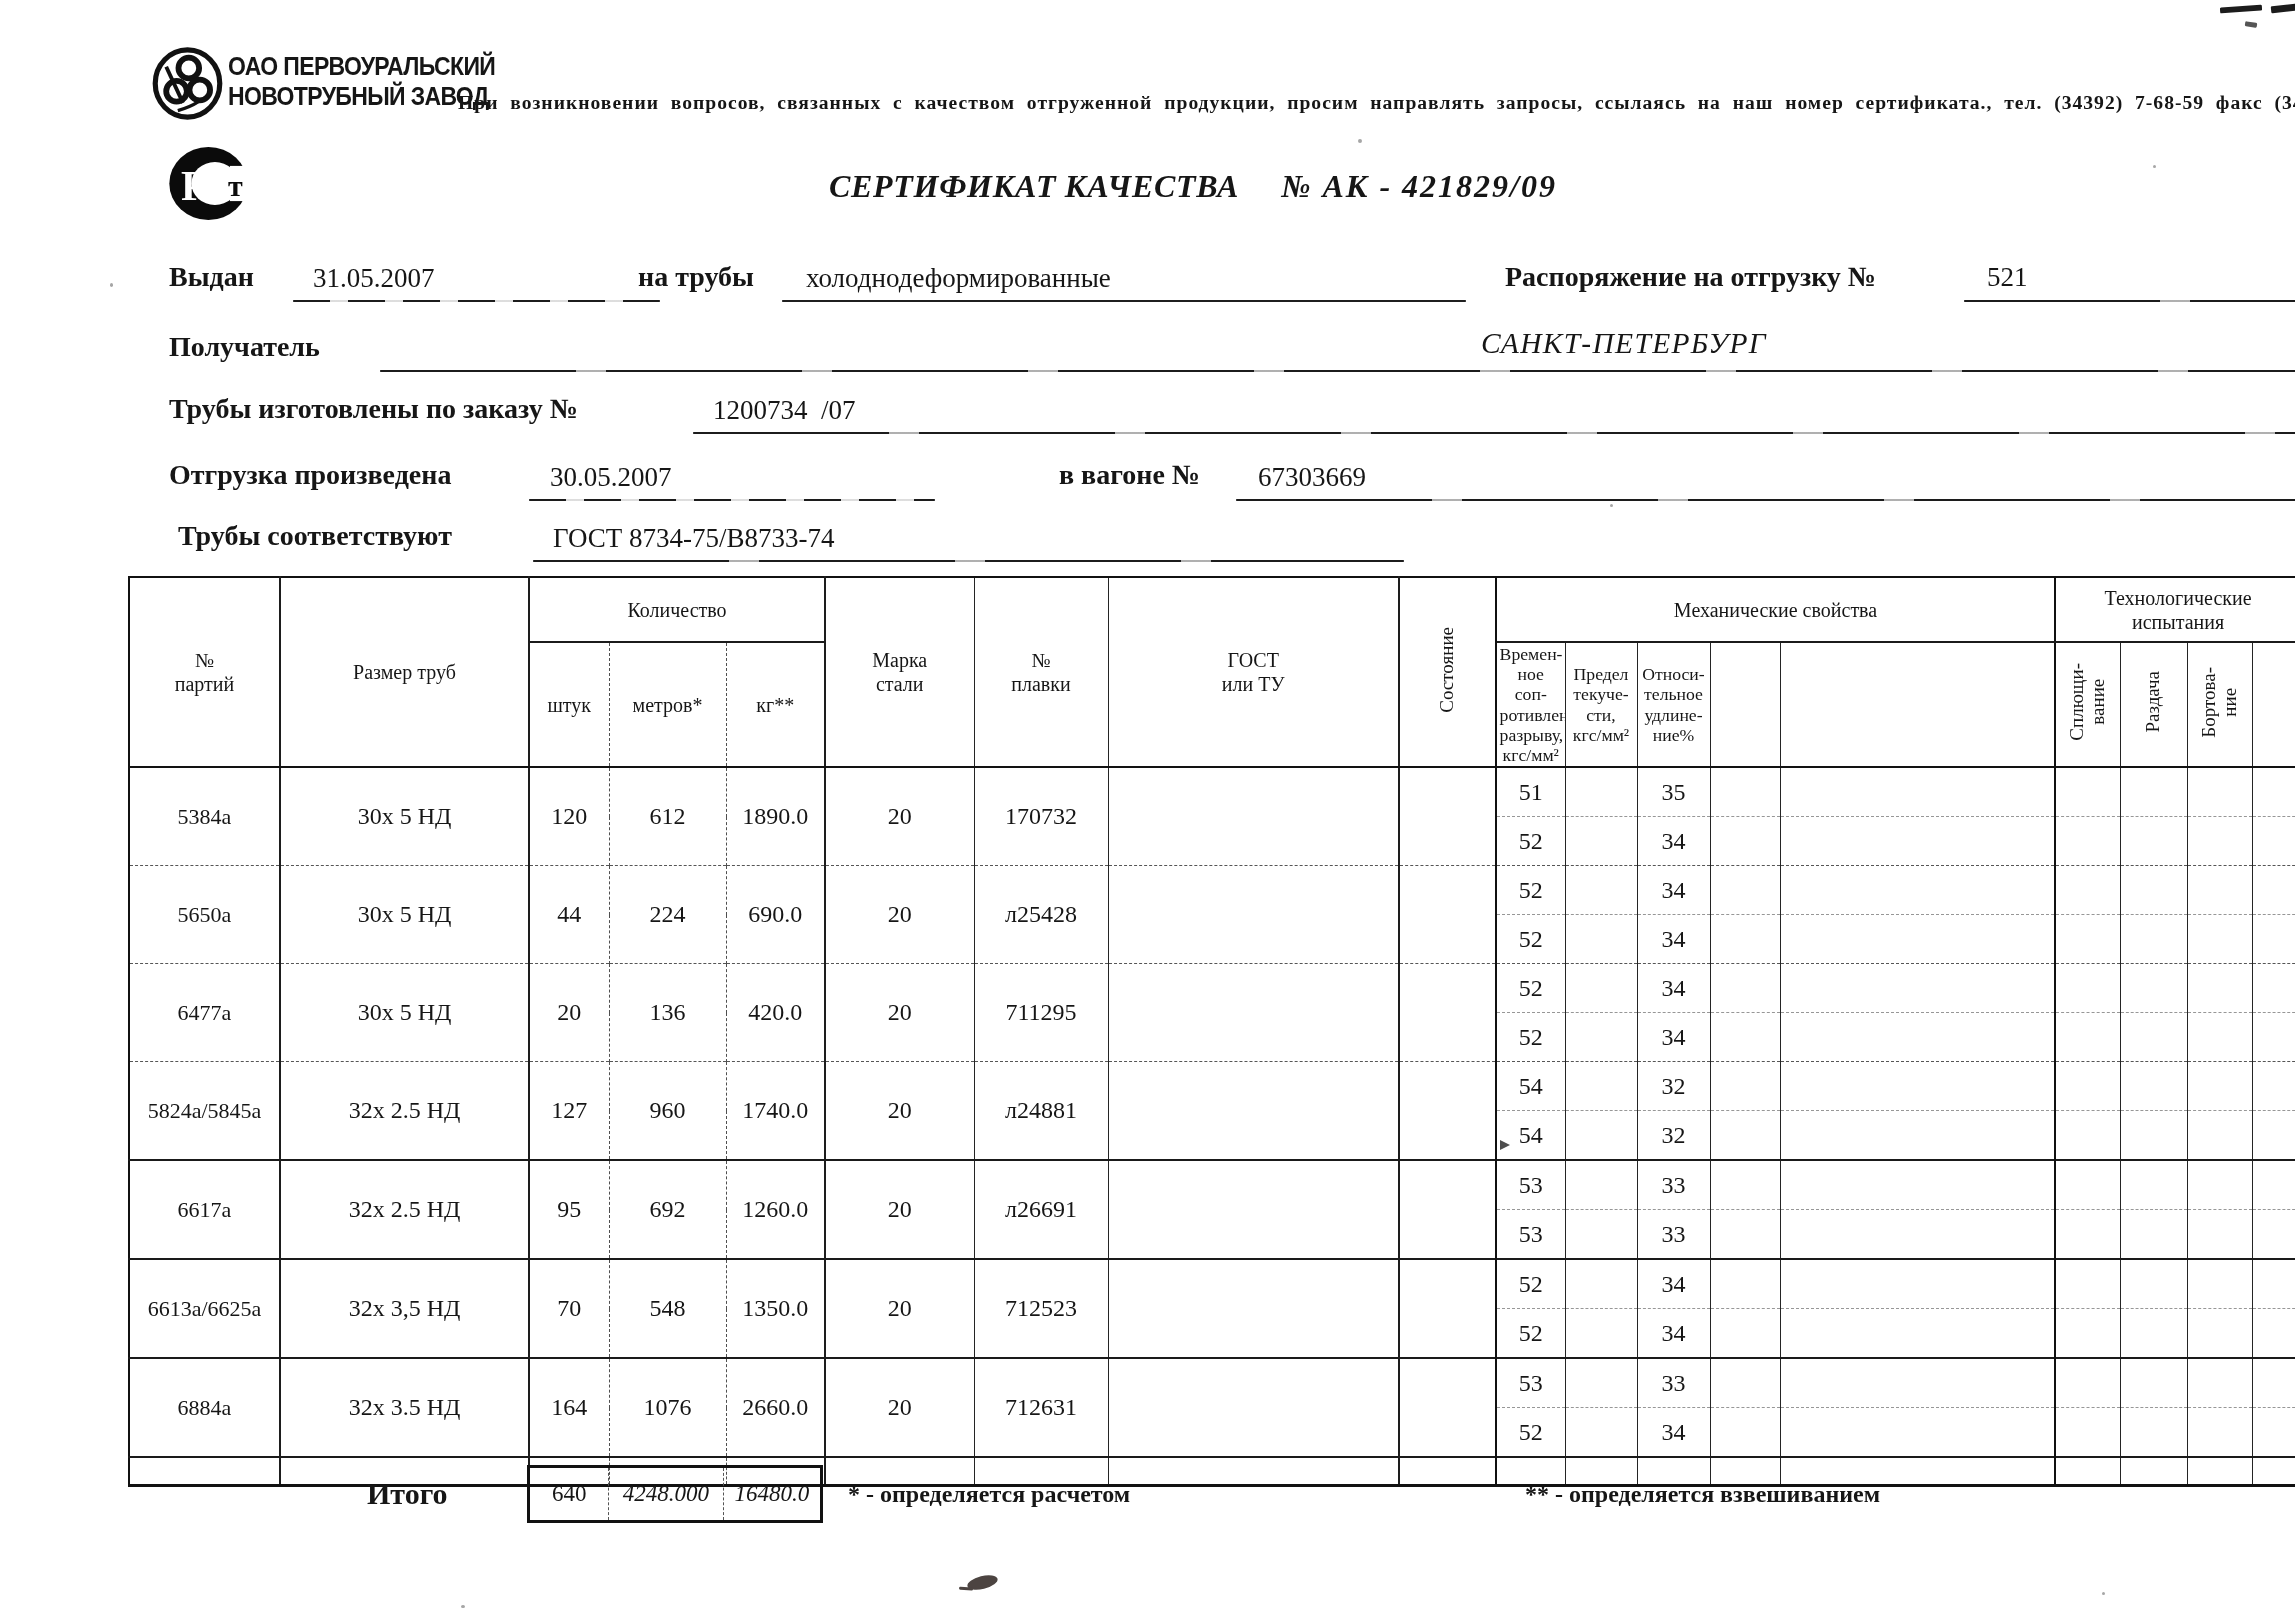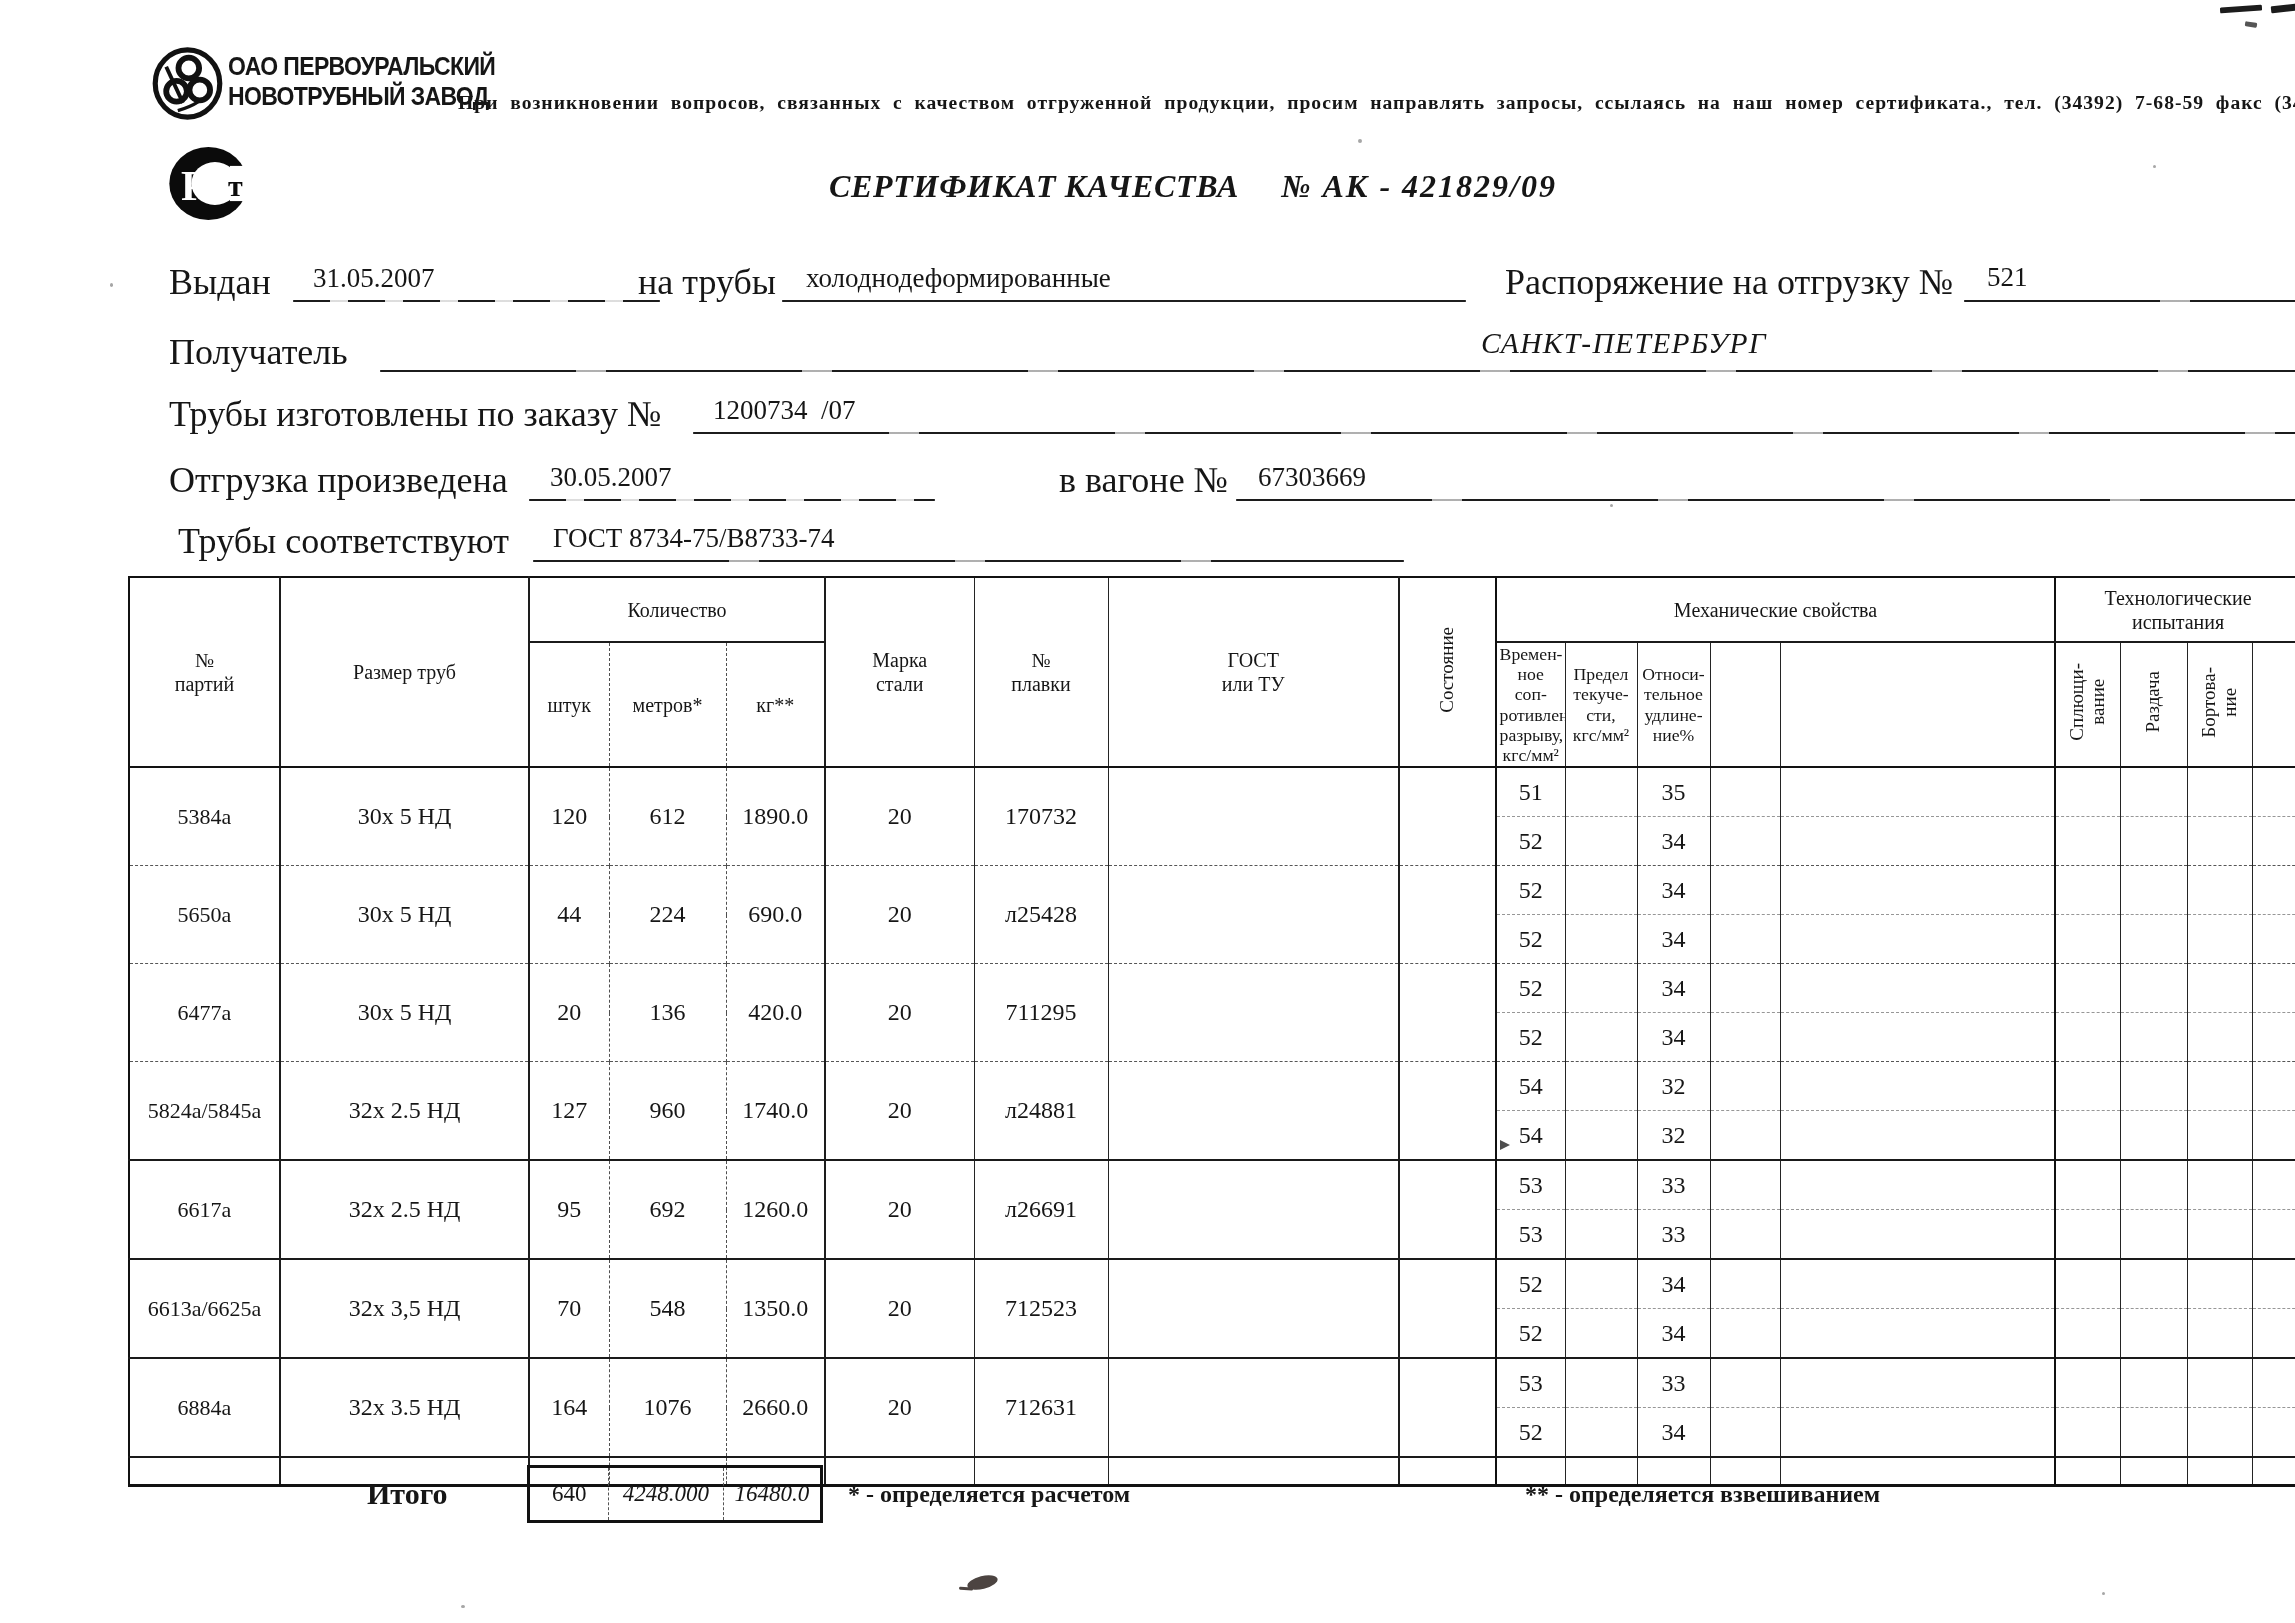--- a/index.html
+++ b/index.html
@@ -23,21 +23,21 @@
   .corner-art{position:absolute;right:0;top:2.6px;width:79px;height:33px;overflow:hidden;}
   .corner-art i{position:absolute;background:#1c1c1c;border-radius:1.3px;}
   .corner-art i:nth-child(1){left:3.9px;top:3.9px;width:42px;height:5.9px;transform:rotate(-4deg);}
   .corner-art i:nth-child(2){left:55px;top:2.6px;width:26px;height:7.2px;transform:rotate(-6deg);}
   .corner-art i:nth-child(3){left:29px;top:19.6px;width:11.8px;height:5.2px;transform:rotate(8deg);opacity:.75;}
   .rst{position:absolute;left:168px;top:145px;width:86px;height:77px;}
   
   .title{position:absolute;left:805px;top:168px;font-size:32px;font-weight:700;font-style:italic;white-space:nowrap;letter-spacing:0.7px;margin-left:24px;}
   .title .tnum{margin-left:42px;letter-spacing:2px;}
   
-  .f-label{position:absolute;font-size:36px;font-weight:400;white-space:pre;}
+  .f-label{position:absolute;font-size:28px;font-weight:700;white-space:pre;}
   .f-value{position:absolute;font-size:27px;white-space:pre;}
   .f-value.it{font-style:italic;font-size:29.5px;letter-spacing:1.3px;}
   .rule{position:absolute;height:2px;background:#1f1f1f;border-radius:0.7px;}
   .rule.broken{background:repeating-linear-gradient(90deg,#1c1c1c 0 37px,rgba(28,28,28,.15) 37px 55px);}
   .rule.soft{background:repeating-linear-gradient(90deg,#1c1c1c 0 196px,rgba(28,28,28,.35) 196px 226px);}
   
   .cert-table{
     position:absolute;left:128px;top:576px;width:2172px;
     border-collapse:collapse;table-layout:fixed;
     border:2.6px solid #111;border-bottom:3.9px solid #111;

